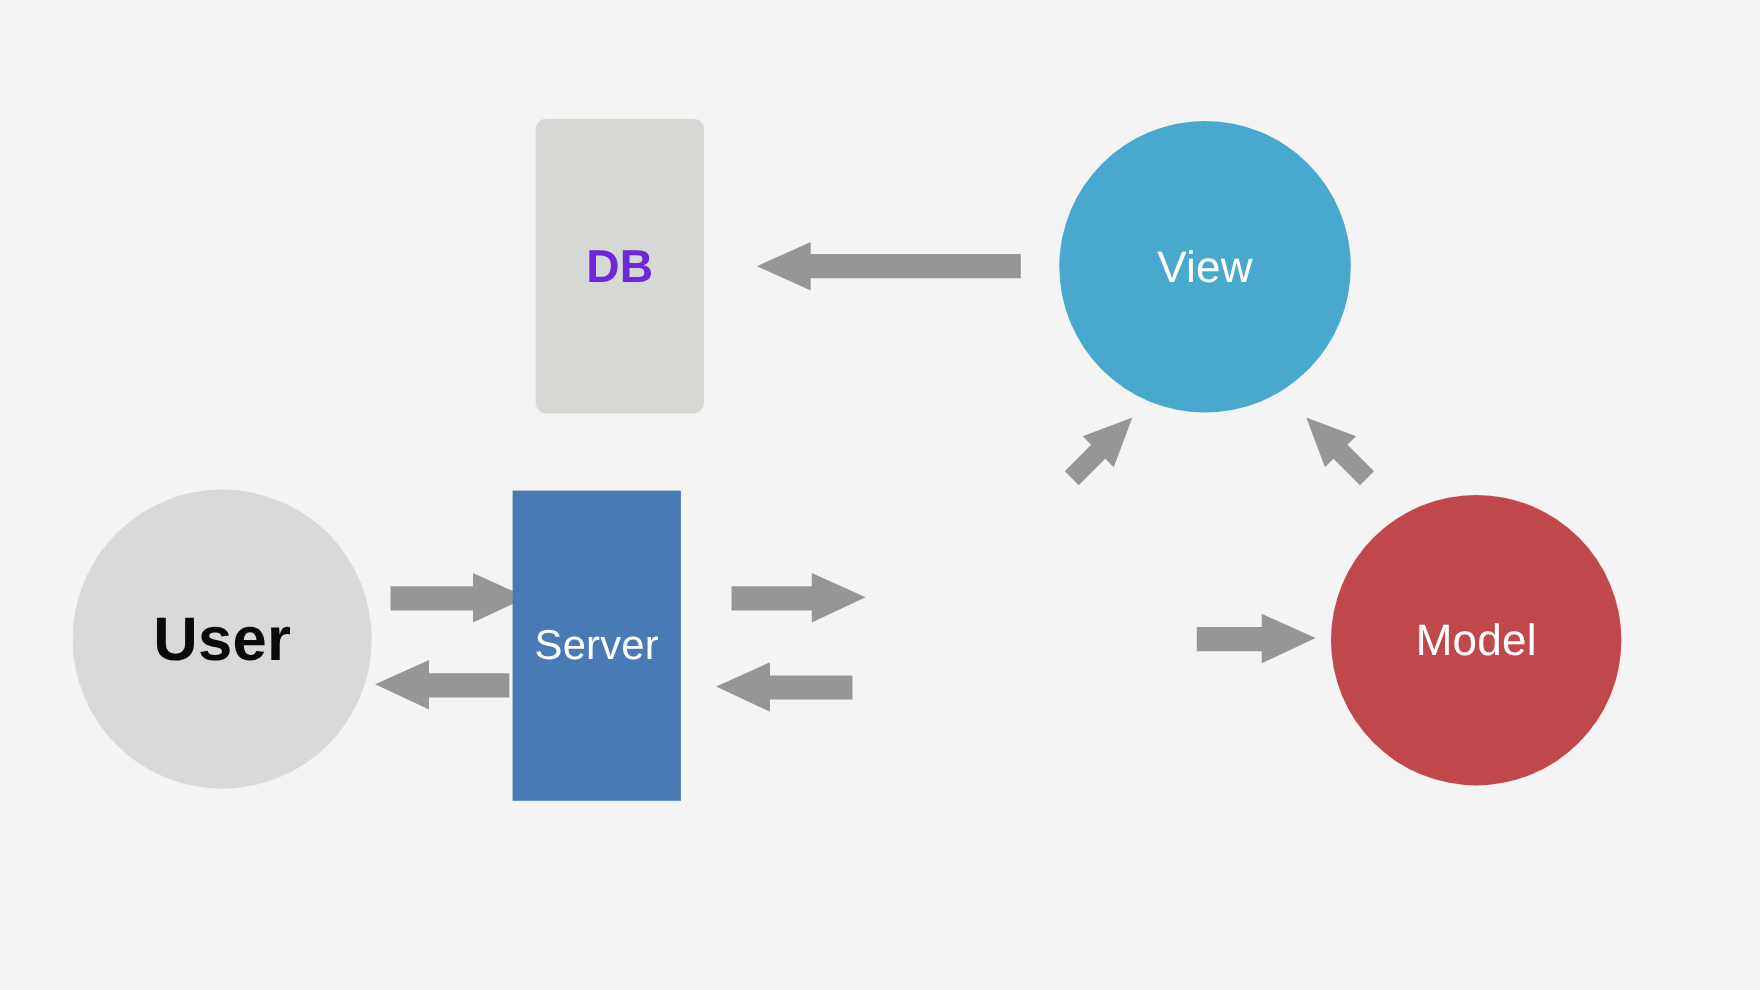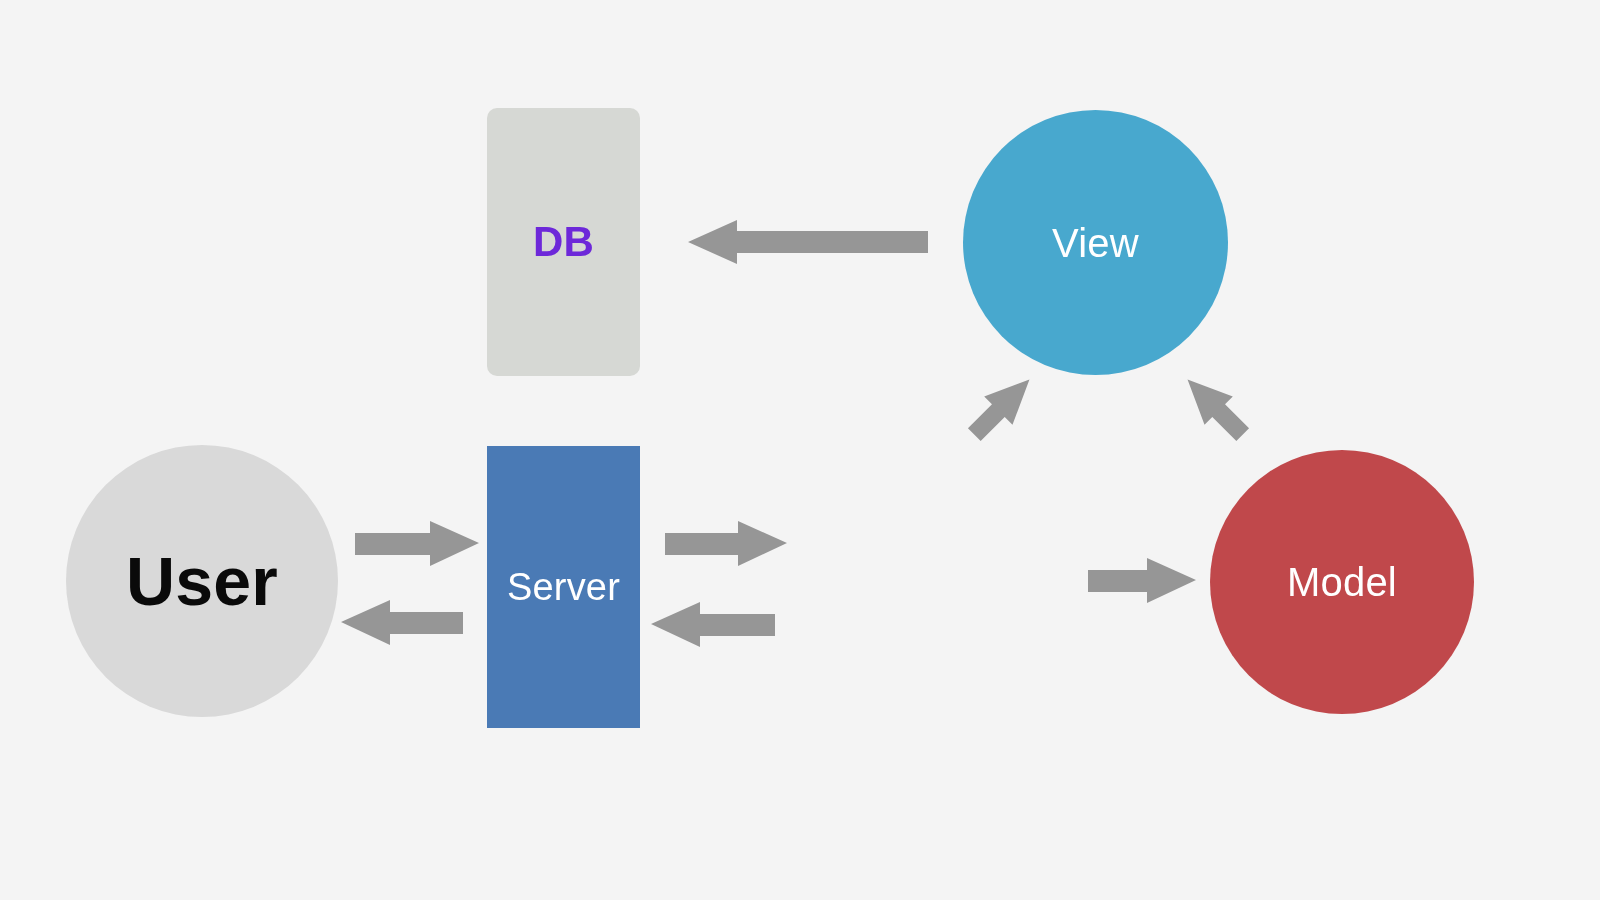--- a/index.html
+++ b/index.html
@@ -36,40 +36,40 @@
   #node-user {
     left: 66px;
     top: 445px;
     width: 272px;
     height: 272px;
     border-radius: 50%;
     background: #d9d9d9;
   }
   #node-user .node-label {
     color: #0a0a0a;
-    font-size: 68px;
+    font-size: 56px;
     font-weight: 700;
   }
   
   #node-db {
     left: 487px;
     top: 108px;
     width: 153px;
     height: 268px;
     border-radius: 10px;
     background: #d6d8d4;
   }
   #node-db .node-label {
     color: #0d0d0d;
     font-size: 42px;
     font-weight: 700;
   }
   
   #node-server {
-    left: 487px;
+    left: 466px;
     top: 446px;
     width: 153px;
     height: 282px;
     border-radius: 0;
     background: #4a7ab5;
   }
   #node-server .node-label {
     color: #ffffff;
     font-size: 38px;
     font-weight: 400;

